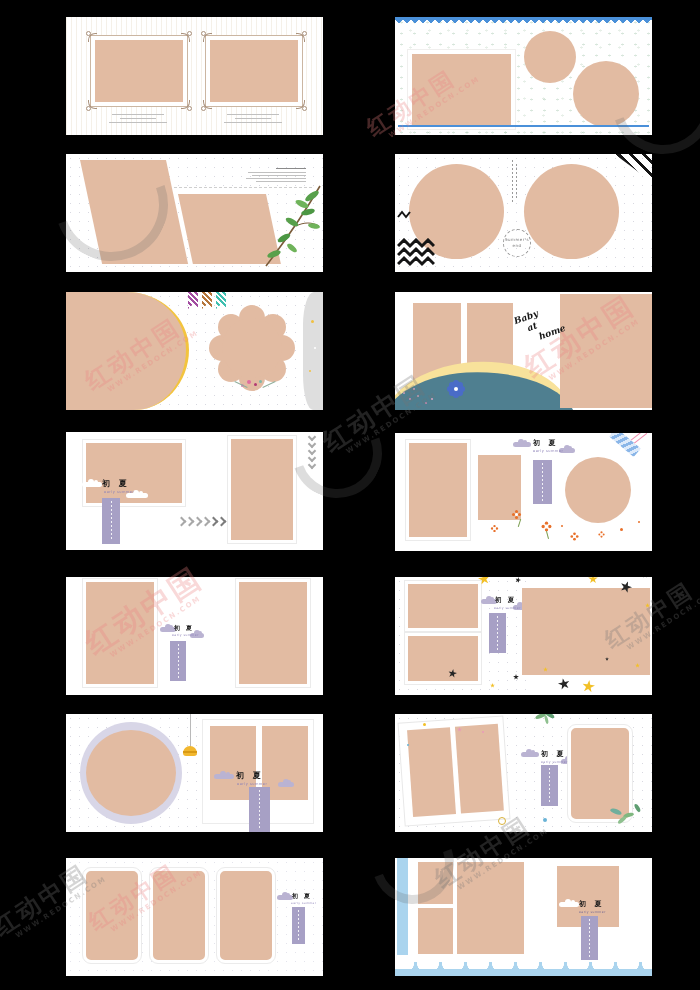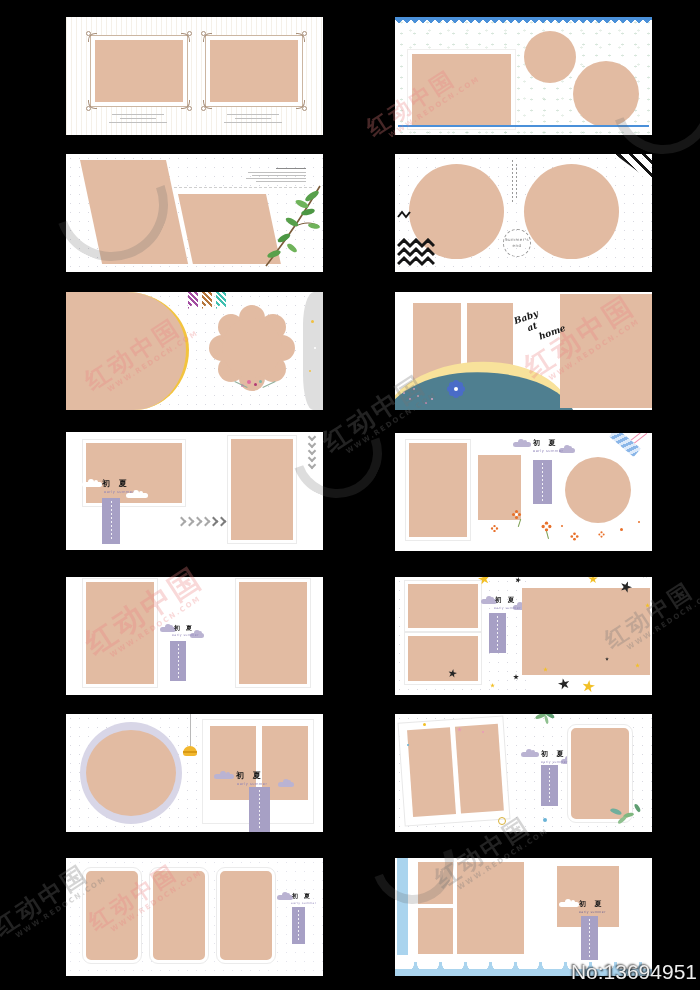--- a/index.html
+++ b/index.html
@@ -408,14 +408,13 @@
     <div class="wm r" style="left:362px;top:86px">
         <span class="zh" style="font-size:22px">红动中国</span>
         <span class="en">WWW.REDOCN.COM</span>
       </div>
     <div class="wm r" style="left:84px;top:880px">
         <span class="zh" style="font-size:22px">红动中国</span>
         <span class="en">WWW.REDOCN.COM</span>
       </div>
   </div>
 
-  <div id="idlabel">No:13694951</div>
 </div>
 
 </body></html>

